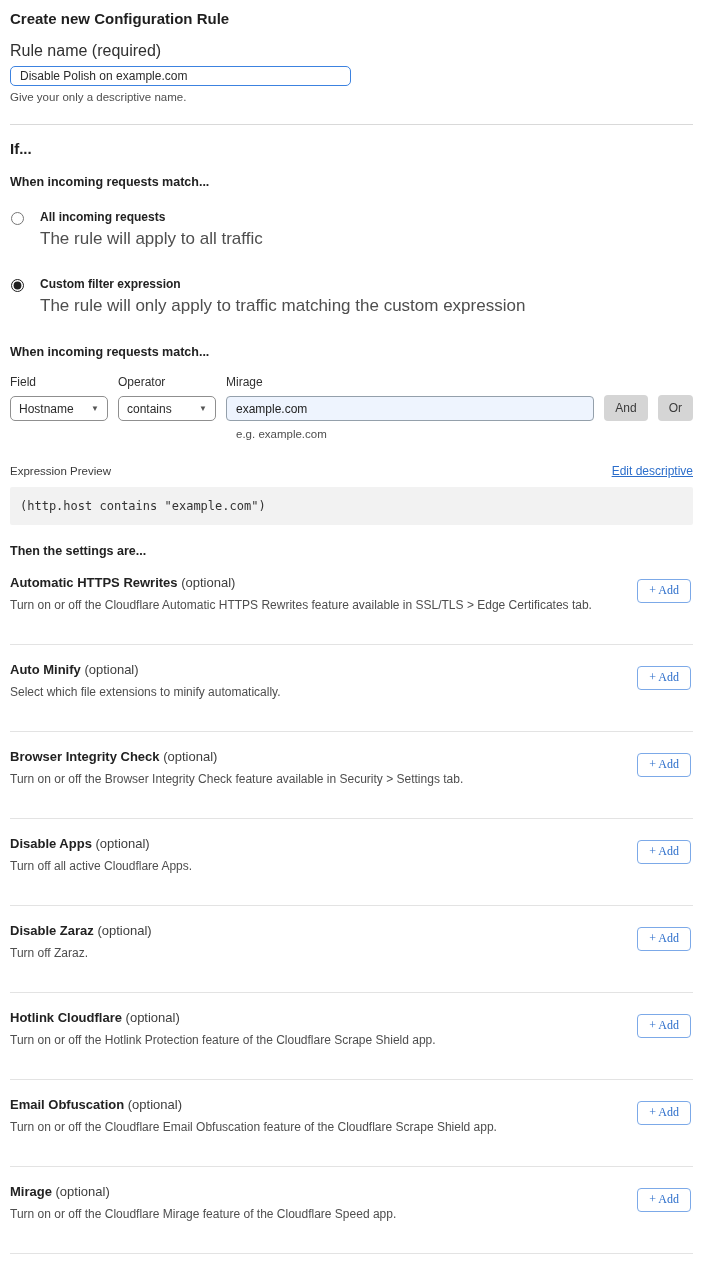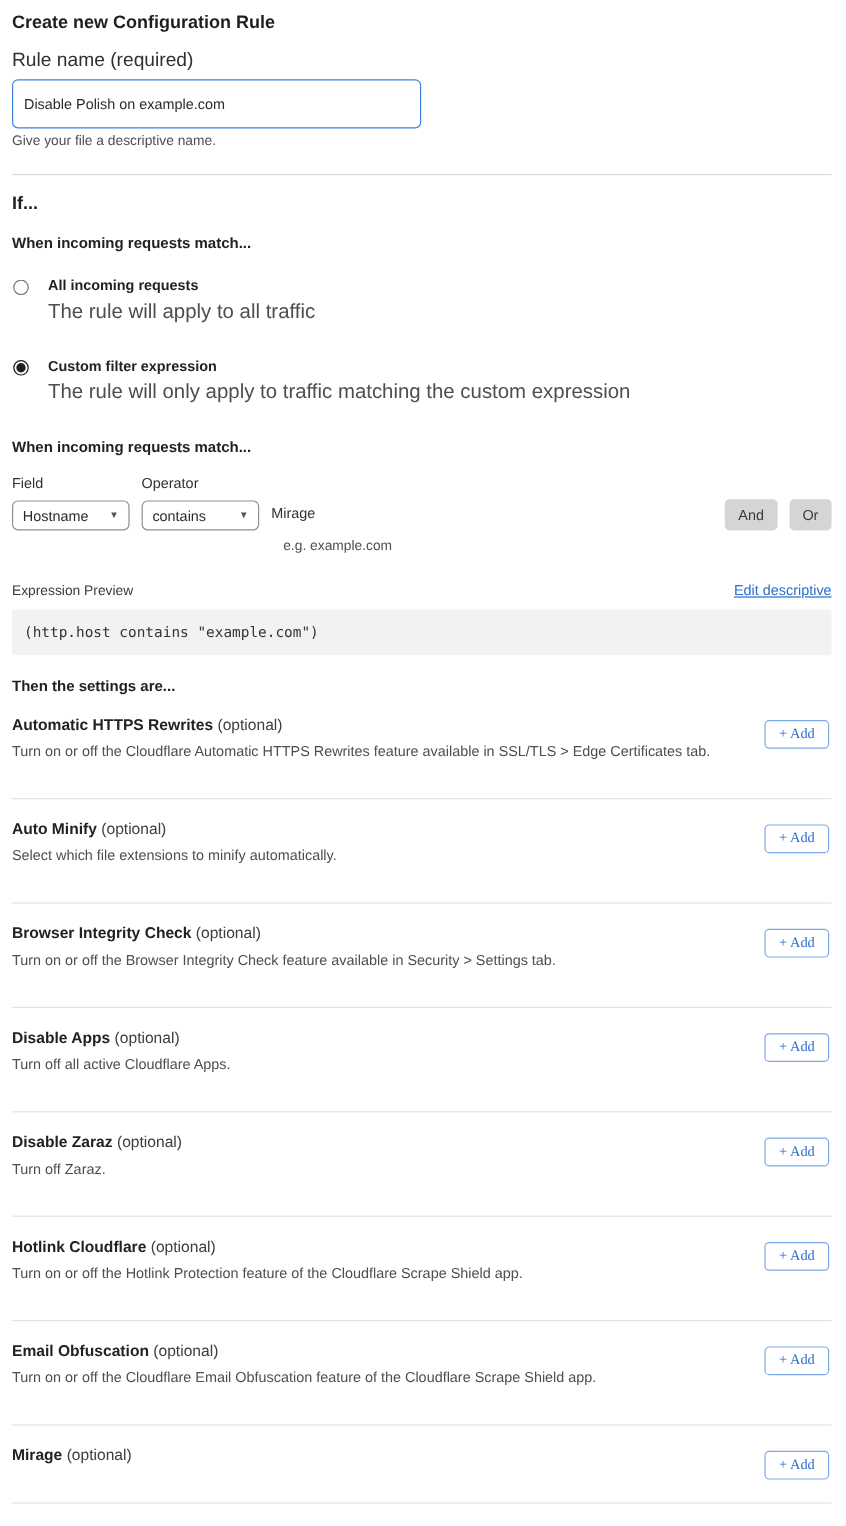--- a/index.html
+++ b/index.html
@@ -10,21 +10,21 @@
     color: #2b2b2b;
     -webkit-font-smoothing: antialiased;
   }
   .container { padding: 8px 12px 14px 10px; }
 
   .page-title { font-size: 15px; font-weight: bold; color: #1f1f1f; margin-top: 2px; }
 
   .field-label { display: block; font-size: 16px; color: #303030; margin-top: 15px; }
   .rule-name-input {
     margin-top: 6px;
-    width: 341px; height: 41px;
+    width: 341px; height: 20px;
     border: 1px solid #3c82e0; border-radius: 5px;
     padding: 0 9px; font-size: 12px; color: #2b2b2b;
     font-family: "Liberation Sans", sans-serif;
     outline: none; background: #fff;
   }
   .helper-text { font-size: 11.5px; color: #4e4e4e; margin-top: 5px; }
 
   hr.top-divider { border: none; border-top: 1px solid #d9d9d9; margin: 21px 0 0 0; }
 
   .if-heading { font-size: 15px; font-weight: bold; color: #1f1f1f; margin-top: 15px; }
@@ -104,21 +104,21 @@
 </style>
 </head>
 <body>
 
 <div class="container">
 
   <div class="page-title">Create new Configuration Rule</div>
 
   <label class="field-label">Rule name (required)</label>
   <input class="rule-name-input" type="text" value="Disable Polish on example.com" style="">
-  <div class="helper-text">Give your file a descriptive name.</div>
+  <div class="helper-text">Give your only a descriptive name.</div>
 
   <hr class="top-divider">
 
   <div class="if-heading">If...</div>
   <div class="match-subheading">When incoming requests match...</div>
 
   <div class="radio-option">
     <input type="radio" name="match-type" class="radio-input" style="">
     <div class="radio-texts">
       <div class="radio-label">All incoming requests</div>
@@ -148,20 +148,21 @@
     </div>
     <div class="builder-col col-operator">
       <span class="builder-col-label">Operator</span>
       <div class="fake-select operator-select">
         <span>contains</span>
         <span class="caret">▼</span>
       </div>
     </div>
     <div class="builder-col col-value">
       <span class="builder-col-label">Mirage</span>
+      <input class="value-input" type="text" value="example.com" style="">
     </div>
     <button class="conj-btn">And</button>
     <button class="conj-btn">Or</button>
   </div>
   <div class="value-helper">e.g. example.com</div>
 
   <div class="preview-row">
     <span class="preview-label">Expression Preview</span>
     <a class="edit-link">Edit descriptive</a>
   </div>
@@ -236,20 +237,21 @@
       <div class="setting-desc">Turn on or off the Cloudflare Email Obfuscation feature of the Cloudflare Scrape Shield app.</div>
       <div class="setting-pad"></div>
     </div>
     <button class="add-btn">+ Add</button>
   </div>
   <hr class="row-divider">
 
   <div class="setting-row">
     <div class="setting-info">
       <div class="setting-title"><span class="setting-name">Mirage</span> <span>(optional)</span></div>
+      <div class="setting-desc">Turn on or off the Cloudflare Mirage feature of the Cloudflare Speed app.</div>
       <div class="setting-pad"></div>
     </div>
     <button class="add-btn">+ Add</button>
   </div>
   <hr class="row-divider">
 
   <div class="setting-row">
     <div class="setting-info">
       <div class="setting-title"><span class="setting-name">Opportunistic Encryption</span> <span>(optional)</span></div>
 

